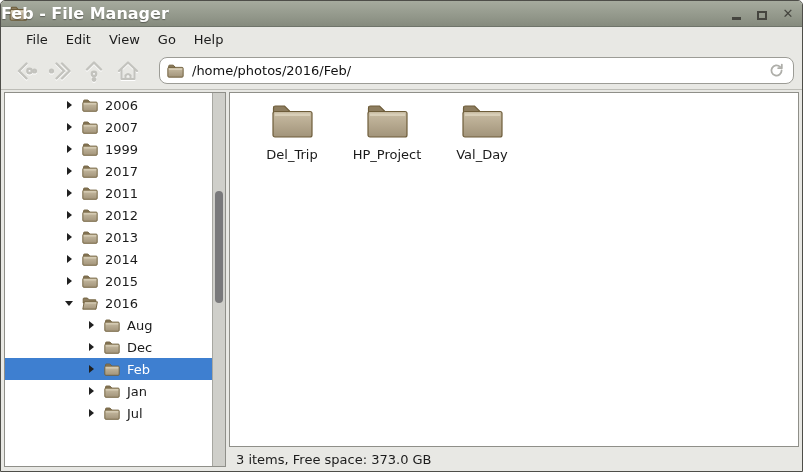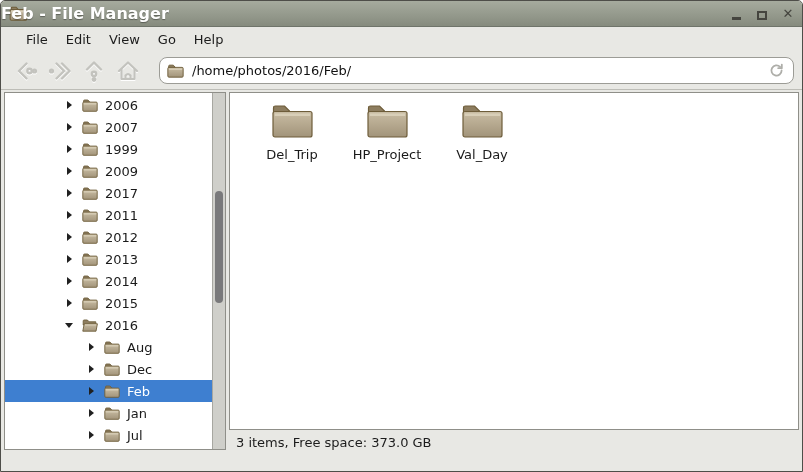--- a/index.html
+++ b/index.html
@@ -23,21 +23,21 @@
   
   .toolbar{ height:38px; flex:0 0 38px; background:#e8e8e4; border-bottom:1px solid #bdbdb7; display:flex; align-items:center; padding:0 8px; }
   .nav-btn{ width:34px; height:30px; display:flex; align-items:center; justify-content:center; border-radius:3px; }
   .nav-btn svg{ filter:drop-shadow(0 1px 0 rgba(255,255,255,.95)); }
   .pathbar{ flex:1; height:27px; margin-left:14px; background:#fff; border:1px solid #9c9c96; border-radius:8px; display:flex; align-items:center; padding:0 7px; gap:8px; }
   .pathbar input{ flex:1; border:none; outline:none; font-family:inherit; font-size:13px; color:#111; background:transparent; }
   .path-ico{ width:17px; height:14px; flex:0 0 auto; }
   .reload-btn{ width:20px; height:20px; display:flex; align-items:center; justify-content:center; }
 
   
-  .content{ flex:1; display:flex; padding:2px 3px 21px 3px; gap:3px; background:#e8e8e4; min-height:0; }
+  .content{ flex:1; display:flex; padding:2px 3px 4px 3px; gap:3px; background:#e8e8e4; min-height:0; }
 
   
   .side-pane{ width:222px; flex:0 0 222px; background:#fff; border:1px solid #8f8f89; position:relative; overflow:hidden; }
   .tree{ position:absolute; top:1px; left:0; right:13px; }
   .trow{ height:22px; display:flex; align-items:center; padding-left:60px; font-size:13px; color:#1a1a1a; white-space:nowrap; }
   .trow.lv1{ padding-left:82px; }
   .trow.sel{ background:#3e7fd0; color:#fff; }
   .tri{ width:10px; height:10px; margin-right:7px; position:relative; flex:0 0 auto; }
   .tri::before{ content:""; position:absolute; top:1px; left:2px; border-left:5px solid #202020; border-top:4px solid transparent; border-bottom:4px solid transparent; }
   .tri.down::before{ top:3px; left:0; border-top:5px solid #202020; border-left:4px solid transparent; border-right:4px solid transparent; border-bottom:none; }
@@ -185,27 +185,20 @@
             <svg class="fico">
               <use href="#fsm"></use>
             </svg>
             <span>1999</span>
           </div>
         <div class="trow">
             <span class="tri"></span>
             <svg class="fico">
               <use href="#fsm"></use>
             </svg>
-            <span>2009</span>
-          </div>
-        <div class="trow">
-            <span class="tri"></span>
-            <svg class="fico">
-              <use href="#fsm"></use>
-            </svg>
             <span>2017</span>
           </div>
         <div class="trow">
             <span class="tri"></span>
             <svg class="fico">
               <use href="#fsm"></use>
             </svg>
             <span>2011</span>
           </div>
         <div class="trow">

